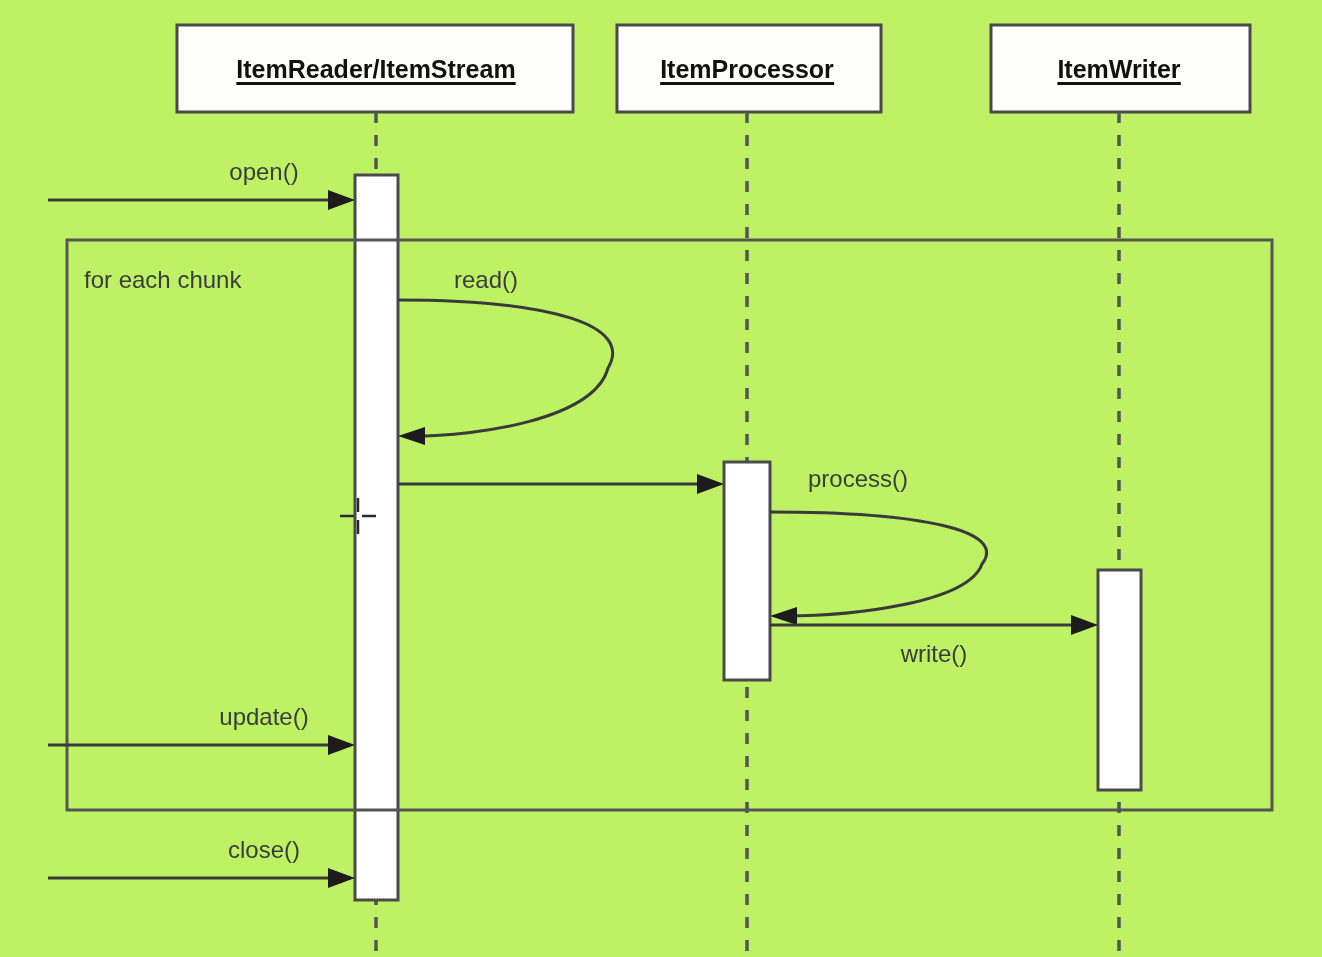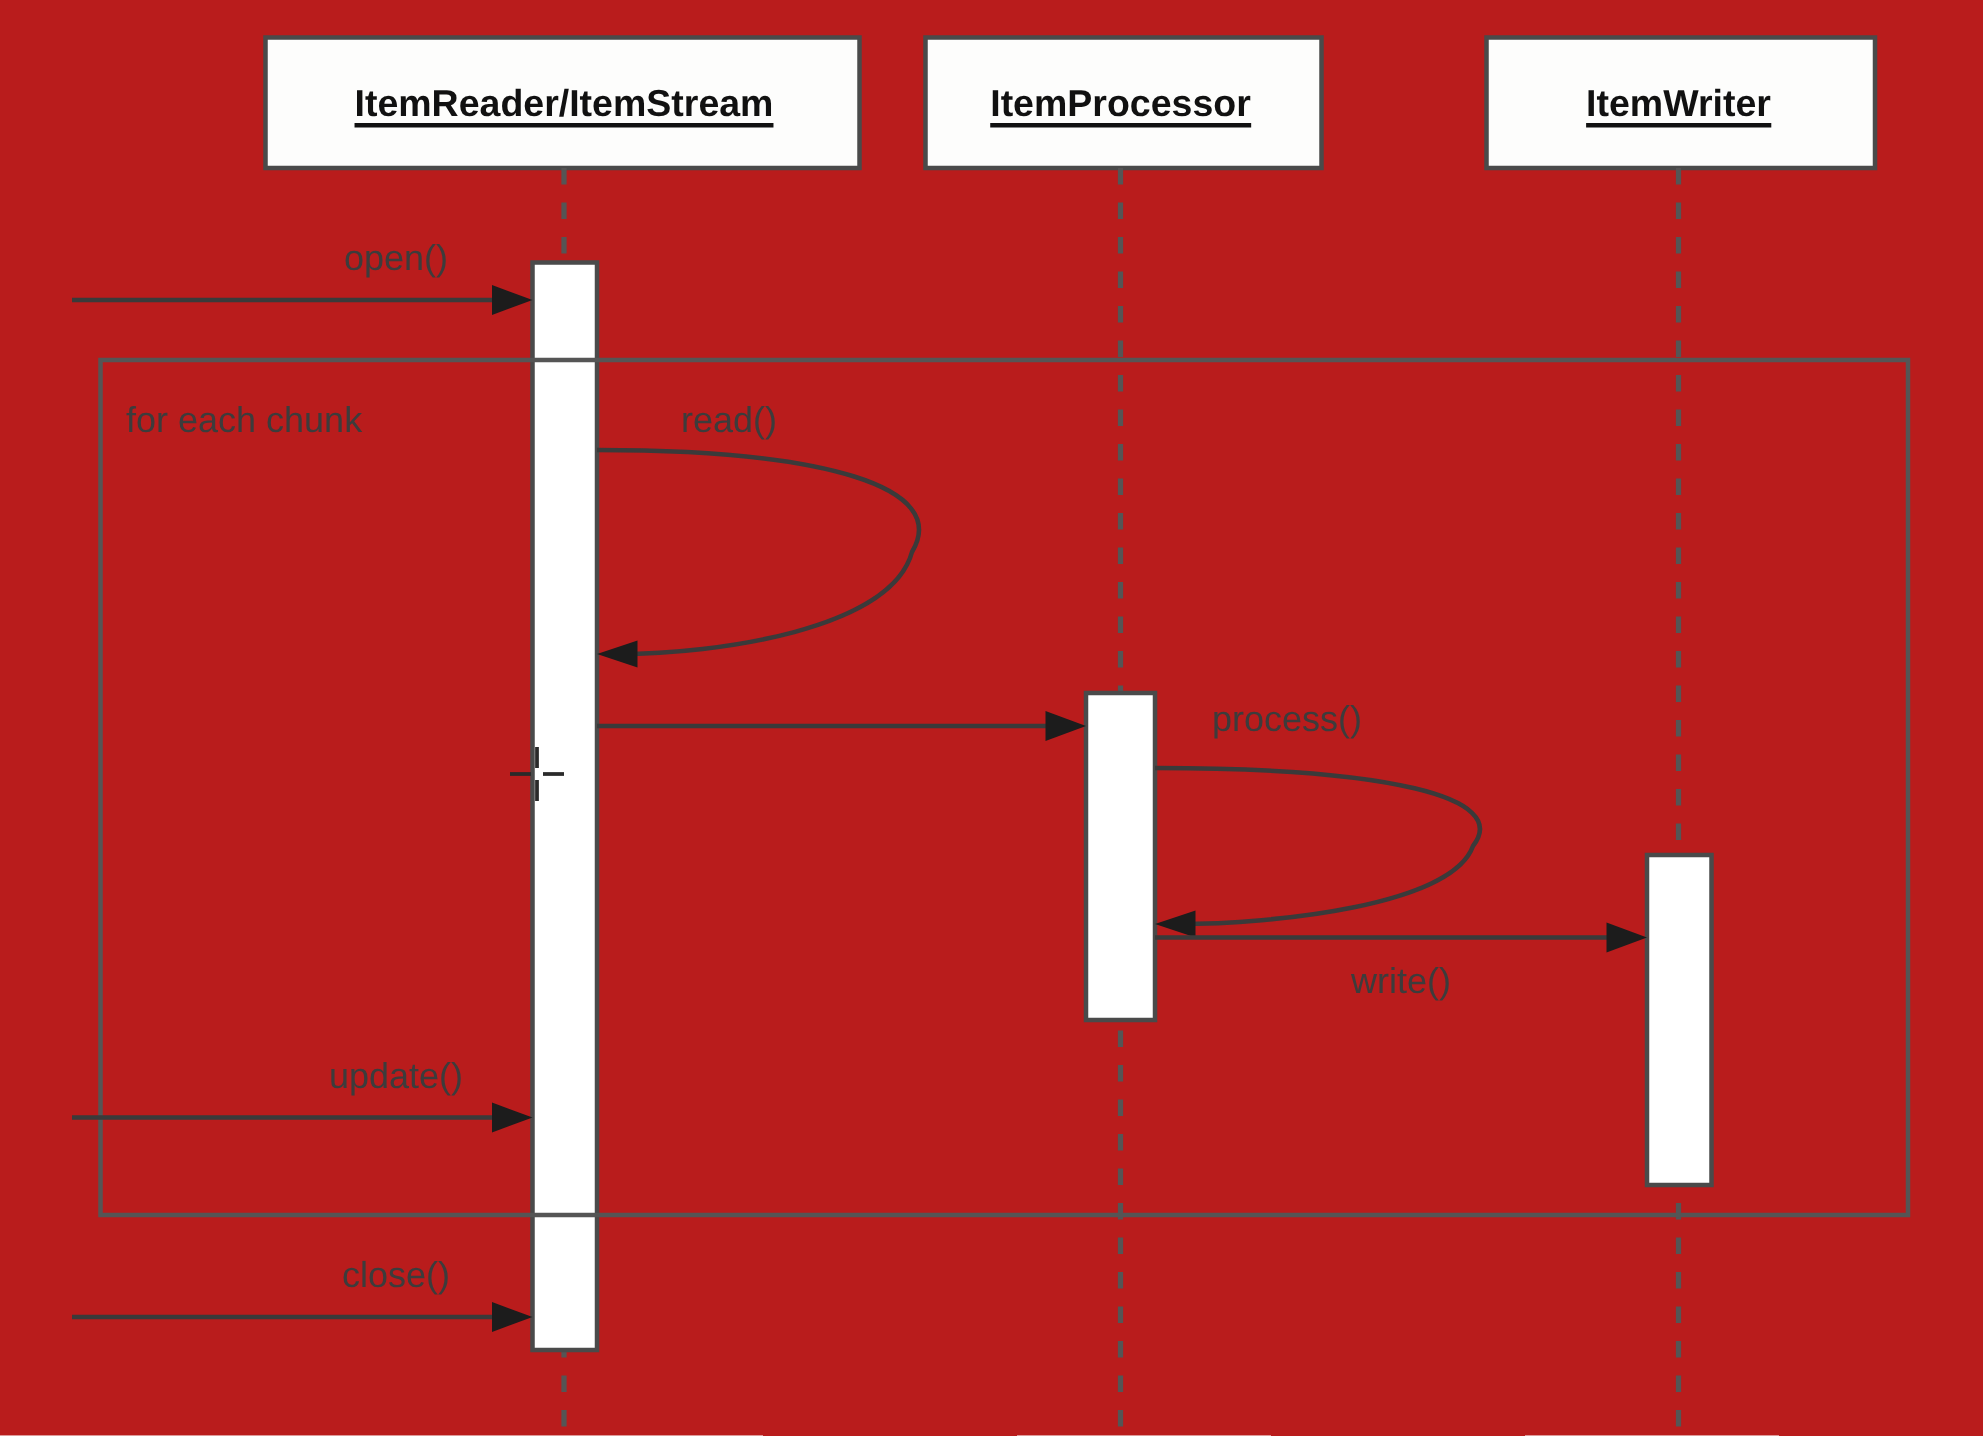--- a/index.html
+++ b/index.html
@@ -4,21 +4,21 @@
 <style>
   html, body {
     margin: 0;
     padding: 0;
     background: #fdfdfc;
   }
   #canvas {
     position: relative;
     width: 1322px;
     height: 957px;
-    background: #b91c1c;
+    background: #bef264;
     font-family: "Liberation Sans", sans-serif;
     overflow: hidden;
   }
   #diagram-svg {
     position: absolute;
     left: 0;
     top: 0;
     width: 1322px;
     height: 957px;
   }

